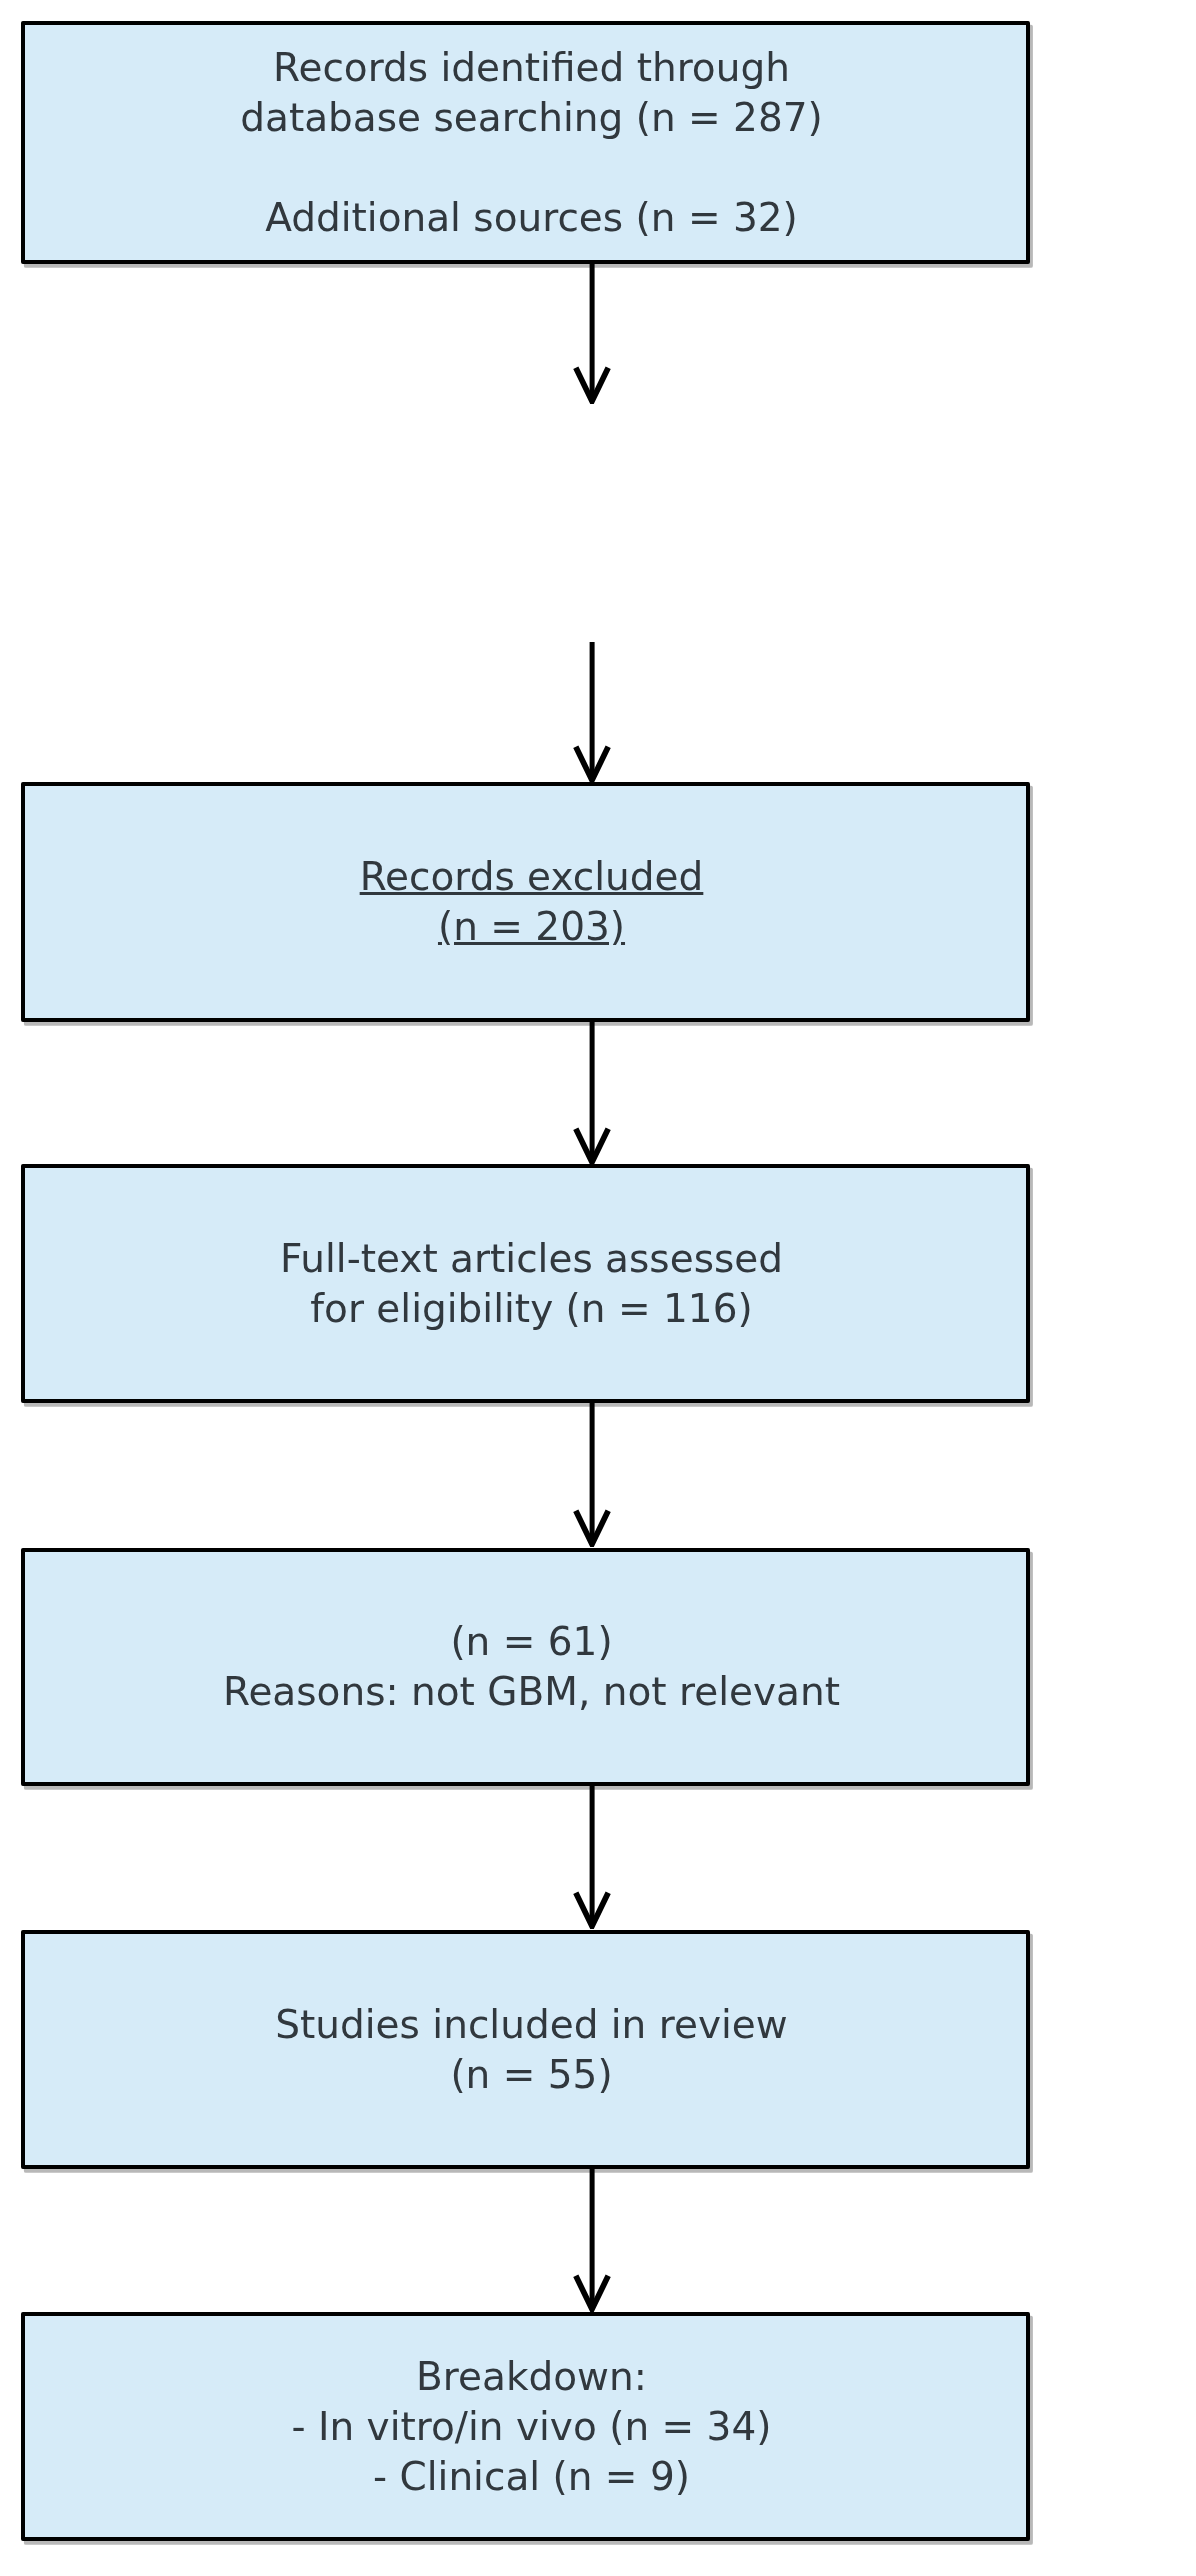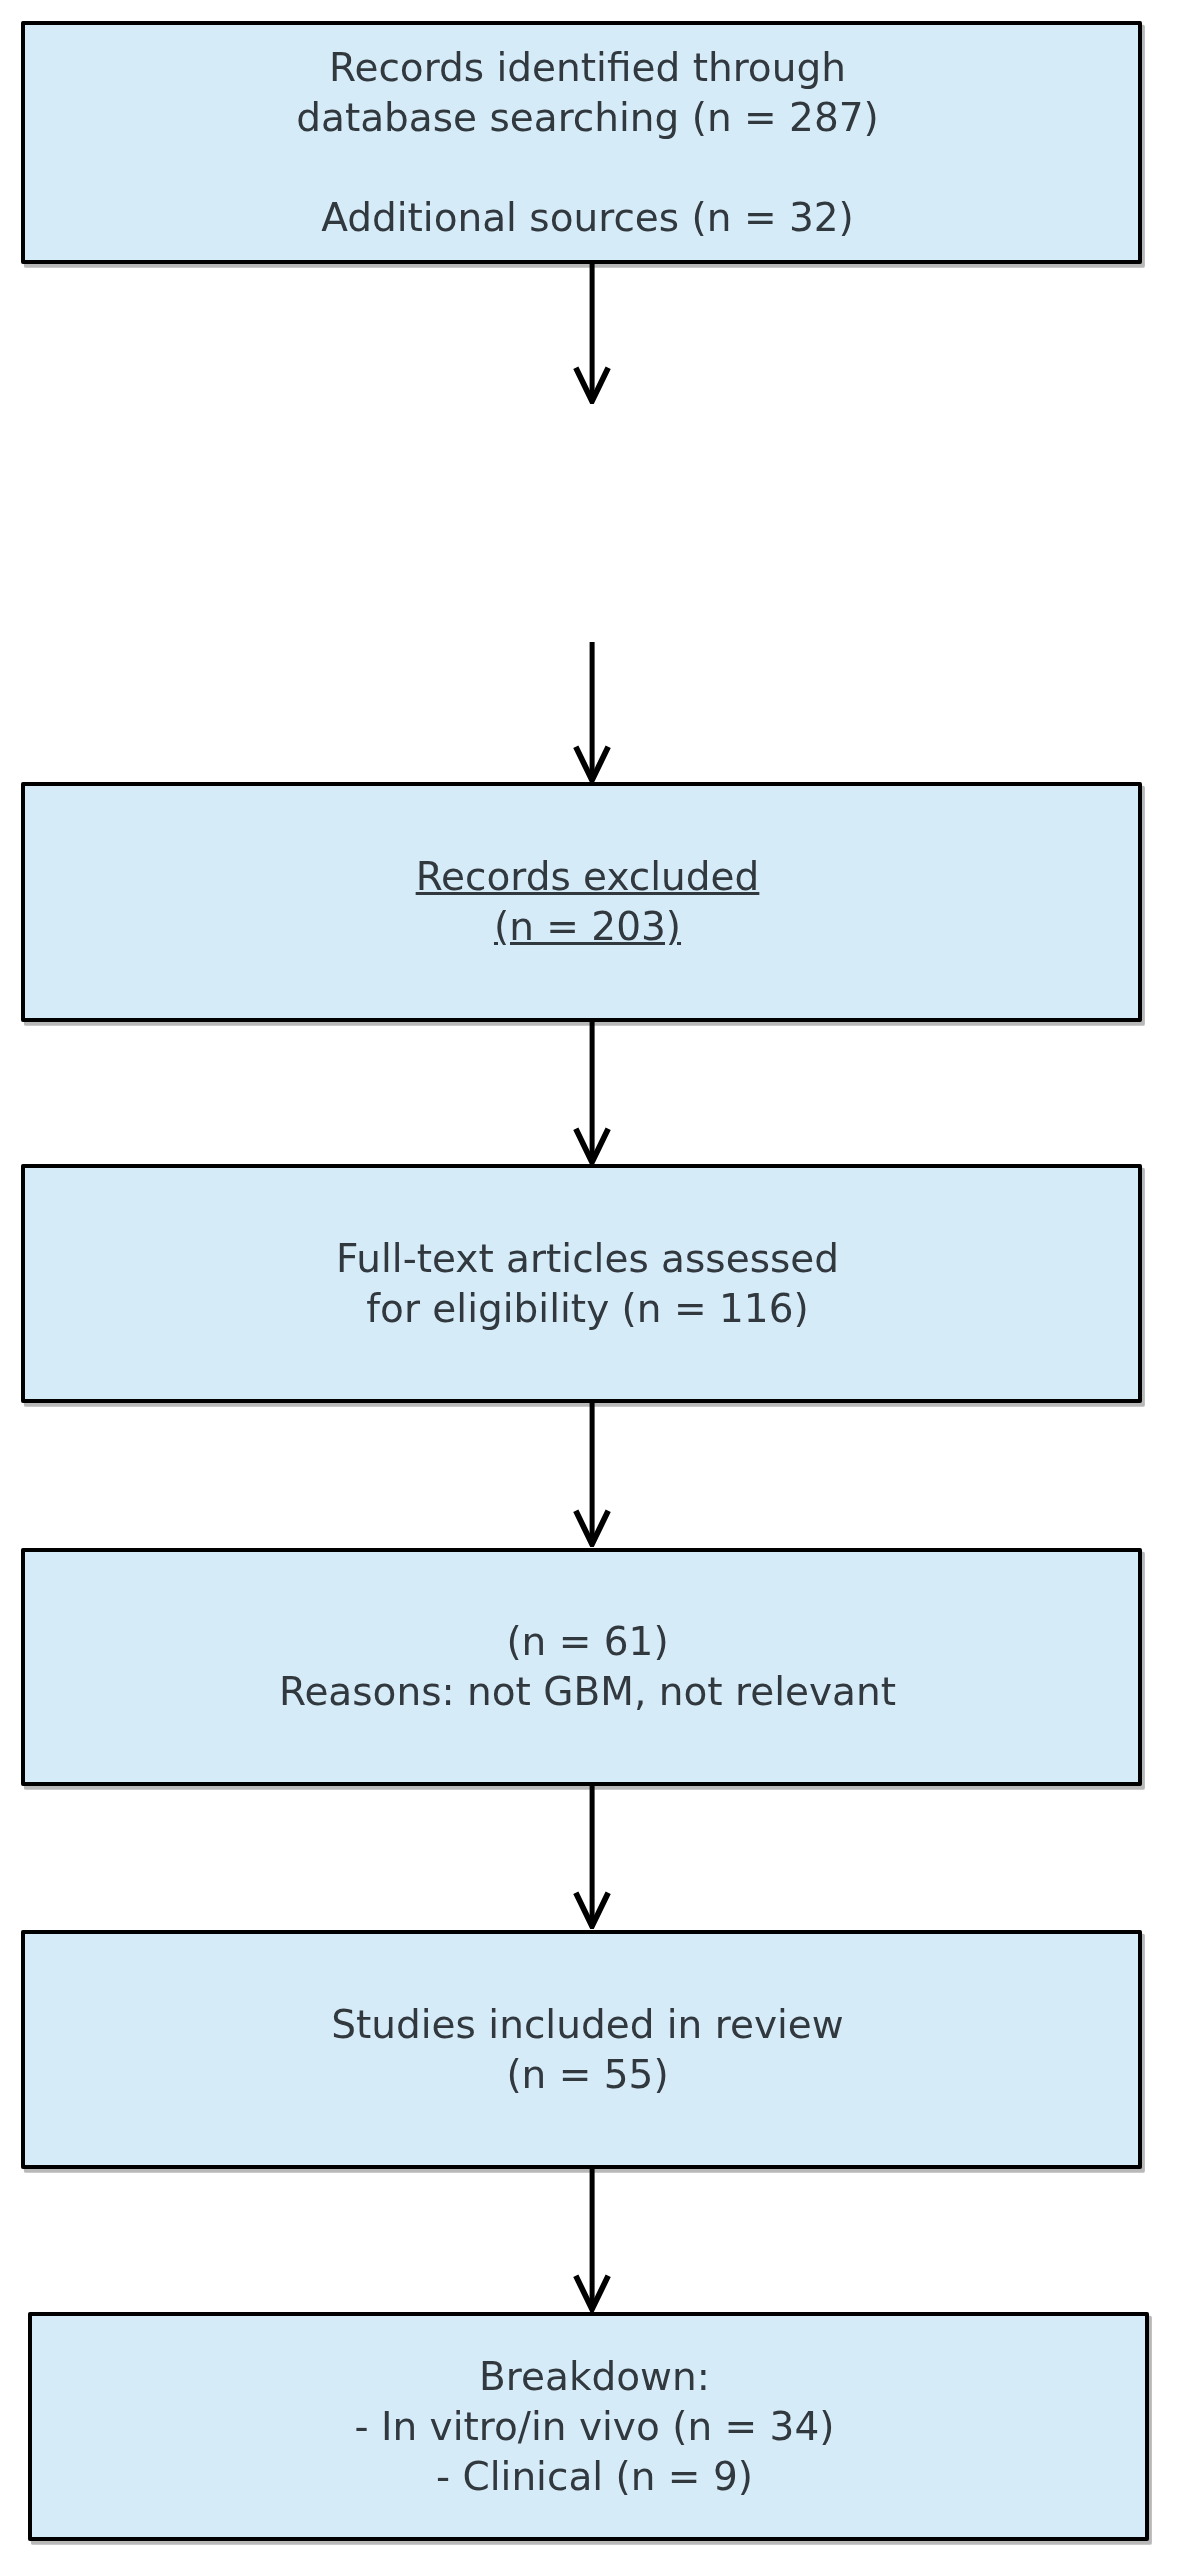--- a/index.html
+++ b/index.html
@@ -11,21 +11,21 @@
     position: relative;
     width: 1197px;
     height: 2576px;
     background: #ffffff;
     font-family: "DejaVu Sans", sans-serif;
     overflow: hidden;
   }
   .box {
     position: absolute;
     left: 21px;
-    width: 1121px;
+    width: 1009px;
     box-sizing: border-box;
     background: #d6ebf8;
     border: 4.8px solid #000000;
     border-radius: 1.9px;
     box-shadow: 2.9px 3.8px 0 rgba(0,0,0,0.28);
     display: flex;
     flex-direction: column;
     justify-content: center;
     align-items: center;
     text-align: center;
@@ -57,21 +57,21 @@
     left: 0;
     bottom: 0;
   }
   
   .box-1 { top: 21px;   height: 243px; }
   .box-2 { top: 404px;  height: 238px; }
   .box-3 { top: 782px;  height: 240px; text-decoration: underline; }
   .box-4 { top: 1164px; height: 239px; }
   .box-5 { top: 1548px; height: 238px; }
   .box-6 { top: 1930px; height: 239px; }
-  .box-7 { top: 2312px; height: 229px; margin-left: 7px; }
+  .box-7 { top: 2312px; height: 229px; }
   
   .arrow-1 { top: 264px;  height: 140px; }
   .arrow-2 { top: 642px;  height: 141px; }
   .arrow-3 { top: 1022px; height: 143px; }
   .arrow-4 { top: 1403px; height: 144px; }
   .arrow-5 { top: 1785px; height: 144px; }
   .arrow-6 { top: 2168px; height: 144px; }
 </style>
 </head>
 <body>

